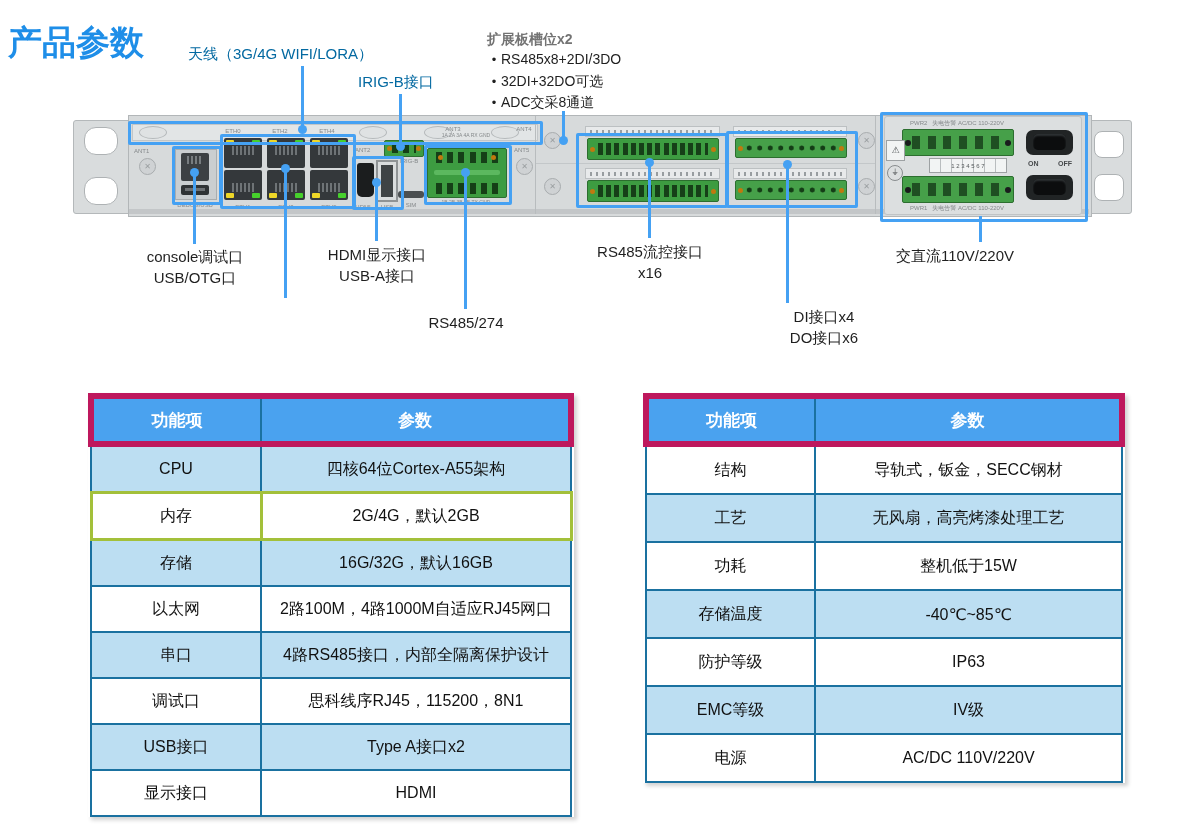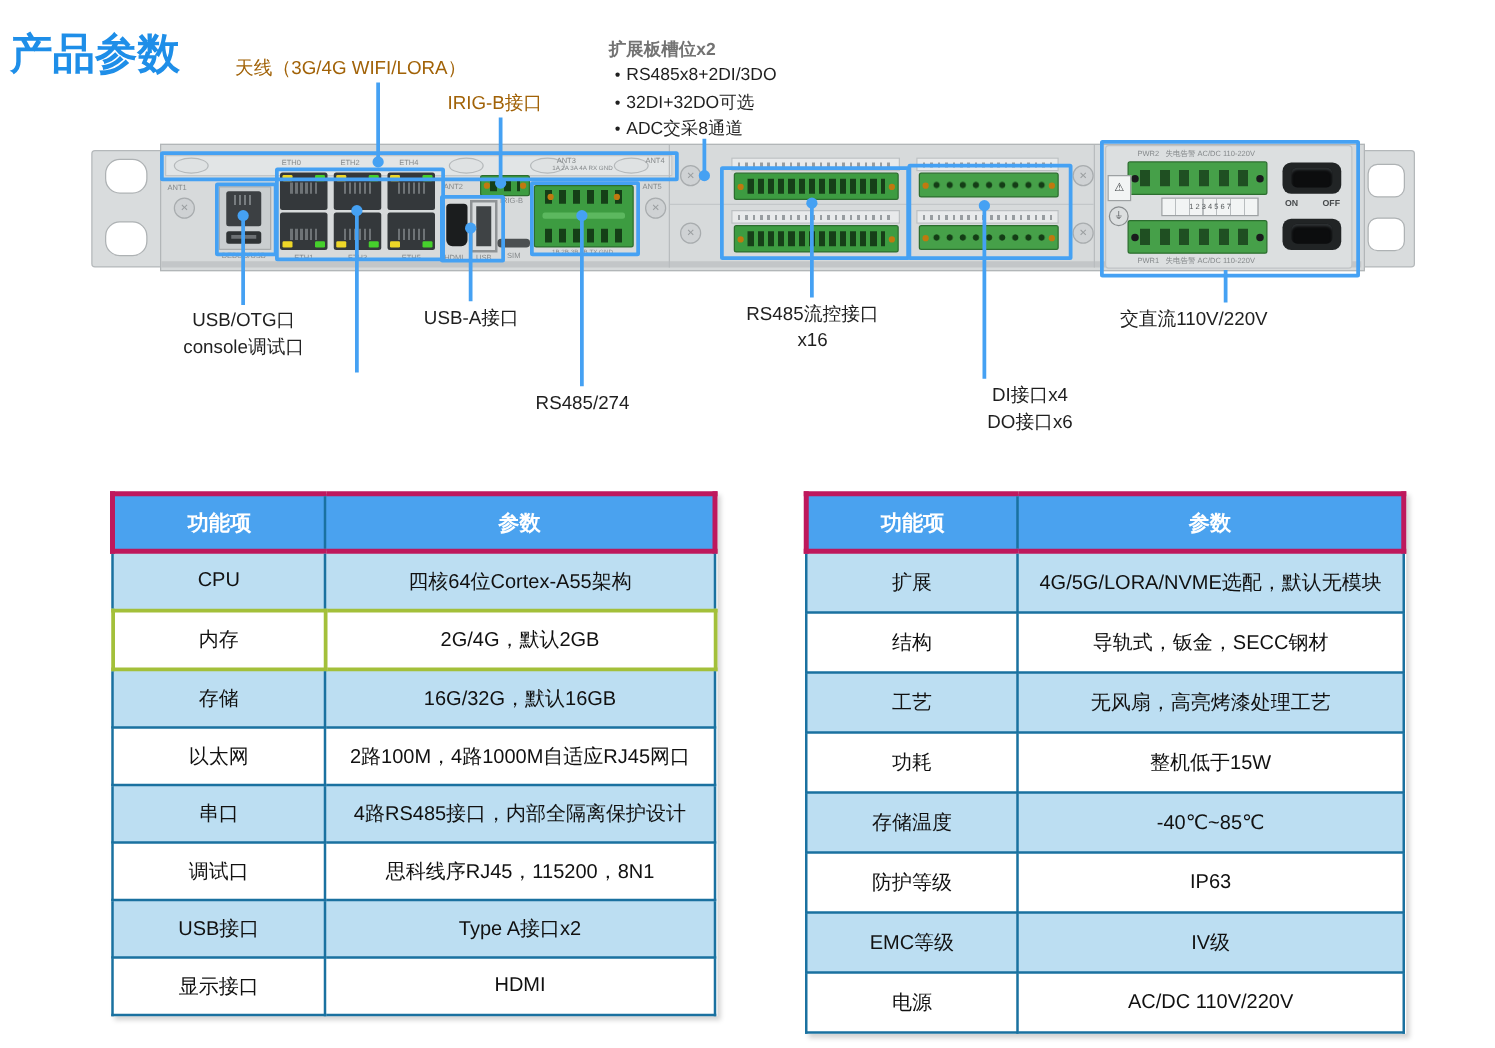--- a/index.html
+++ b/index.html
@@ -1,21 +1,21 @@
 <!DOCTYPE html>
 <html><head>
 <meta charset="utf-8">
 <style>
   html,body{margin:0;padding:0;background:#fff;}
   .canvas{position:relative;width:1196px;height:838px;background:#fff;overflow:hidden;
           font-family:"Liberation Sans","DejaVu Sans",sans-serif;color:#1f1f1f;}
   .abs{position:absolute;}
   
   .page-title{font-size:34px;font-weight:bold;color:#1e8ee8;white-space:nowrap;}
-  .ann{font-size:15px;white-space:nowrap;color:#a16207;}
+  .ann{font-size:15px;white-space:nowrap;color:#0369a1;}
   .exp-title{font-size:14px;font-weight:bold;color:#737373;white-space:nowrap;}
   .exp-item{font-size:14px;line-height:21.5px;white-space:nowrap;display:flex;align-items:center;}
   .exp-item .dot{width:14px;text-align:center;font-size:13px;}
   .exp-item .dot::before{content:"•";}
   .lbl{font-size:15px;line-height:21px;text-align:center;}
   
   .cbox{border:3px solid #45a1f3;border-radius:2px;background:transparent;}
   .cline{width:3px;background:#45a1f3;}
   .cdot{width:9px;height:9px;border-radius:50%;background:#45a1f3;}
   
@@ -81,21 +81,21 @@
         display:flex;align-items:center;justify-content:space-around;
         background-image:repeating-linear-gradient(90deg,transparent 0 10px,#b9bdbf 10px 11px);}
   .icnbox{background:#f2f4f4;border:1px solid #9da1a3;font-size:9px;color:#3a3e40;
         text-align:center;}
   .icncir{border:1px solid #888c8e;border-radius:50%;font-size:8px;color:#3a3e40;text-align:center;}
   .onoff{display:flex;justify-content:space-between;font-size:7px;font-weight:bold;color:#46494b;}
   
   table.spec{position:absolute;border-collapse:collapse;table-layout:fixed;
         box-shadow:3px 3px 4px rgba(0,0,0,0.18);background:#fff;}
   table.spec th{background:#4aa2ef;color:#fff;font-size:17px;font-weight:bold;
-        border:4px solid #be185d;height:40px;text-align:center;}
+        border:6px solid #be185d;height:40px;text-align:center;}
   table.spec th + th{border-left:2px solid #1a71a0;}
   table.spec th.c1{border-right:2px solid #1a71a0;}
   table.spec td{border:2px solid #1a71a0;font-size:16px;text-align:center;color:#111;}
   table.spec tr.alt td{background:#bcdef2;}
   table.spec tr.hl td{border:3px solid #a3c03a;}
   .tl td{height:42px;} .tr2 td{height:44px;}
 </style>
 </head>
 <body>
 
@@ -272,24 +272,25 @@
   <div class="abs cdot" style="left:372px;top:178px;"></div>
   <div class="abs cline" style="left:464px;top:172px;height:137px;"></div>
   <div class="abs cdot" style="left:461px;top:168px;"></div>
   <div class="abs cline" style="left:648px;top:162px;height:76px;"></div>
   <div class="abs cdot" style="left:645px;top:158px;"></div>
   <div class="abs cline" style="left:786px;top:164px;height:139px;"></div>
   <div class="abs cdot" style="left:783px;top:160px;"></div>
   <div class="abs cline" style="left:979px;top:216px;height:26px;"></div>
 
   <div class="abs lbl" style="left:95px;top:246px;width:200px;">
+    <div>console调试口</div>
     <div>USB/OTG口</div>
-    <div>console调试口</div>
   </div>
   <div class="abs lbl" style="left:277px;top:244px;width:200px;">
+    <div>HDMI显示接口</div>
     <div>USB-A接口</div>
   </div>
   <div class="abs lbl" style="left:366px;top:312px;width:200px;">
     <div>RS485/274</div>
   </div>
   <div class="abs lbl" style="left:550px;top:241px;width:200px;">
     <div>RS485流控接口</div>
     <div>x16</div>
   </div>
   <div class="abs lbl" style="left:724px;top:306px;width:200px;">
@@ -348,24 +349,20 @@
   <table class="spec tr2" style="left:643px;top:393px;width:482px;">
     <colgroup>
         <col style="width:169px">
         <col>
       </colgroup>
     <tbody>
         <tr>
       <th class="c1">功能项</th>
       <th>参数</th>
     </tr>
-    <tr class="alt">
-          <td>扩展</td>
-          <td>4G/5G/LORA/NVME选配，默认无模块</td>
-        </tr>
     <tr>
           <td>结构</td>
           <td>导轨式，钣金，SECC钢材</td>
         </tr>
     <tr class="alt">
           <td>工艺</td>
           <td>无风扇，高亮烤漆处理工艺</td>
         </tr>
     <tr>
           <td>功耗</td>

